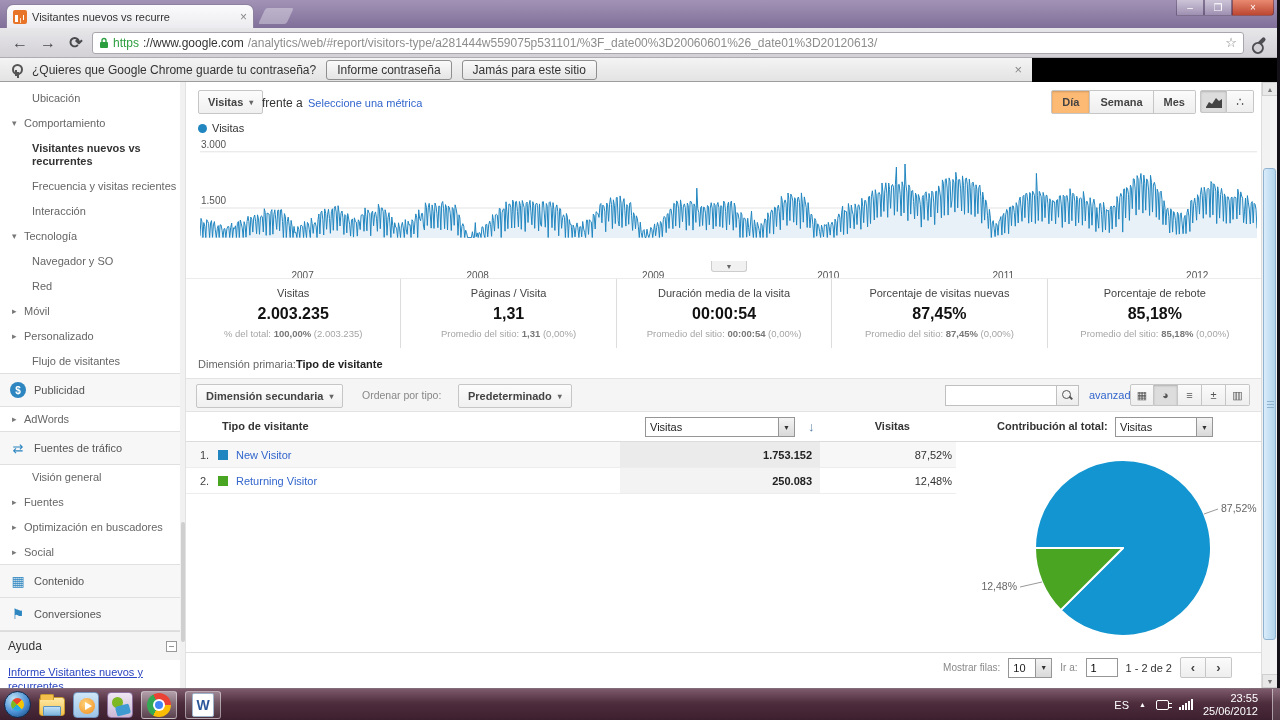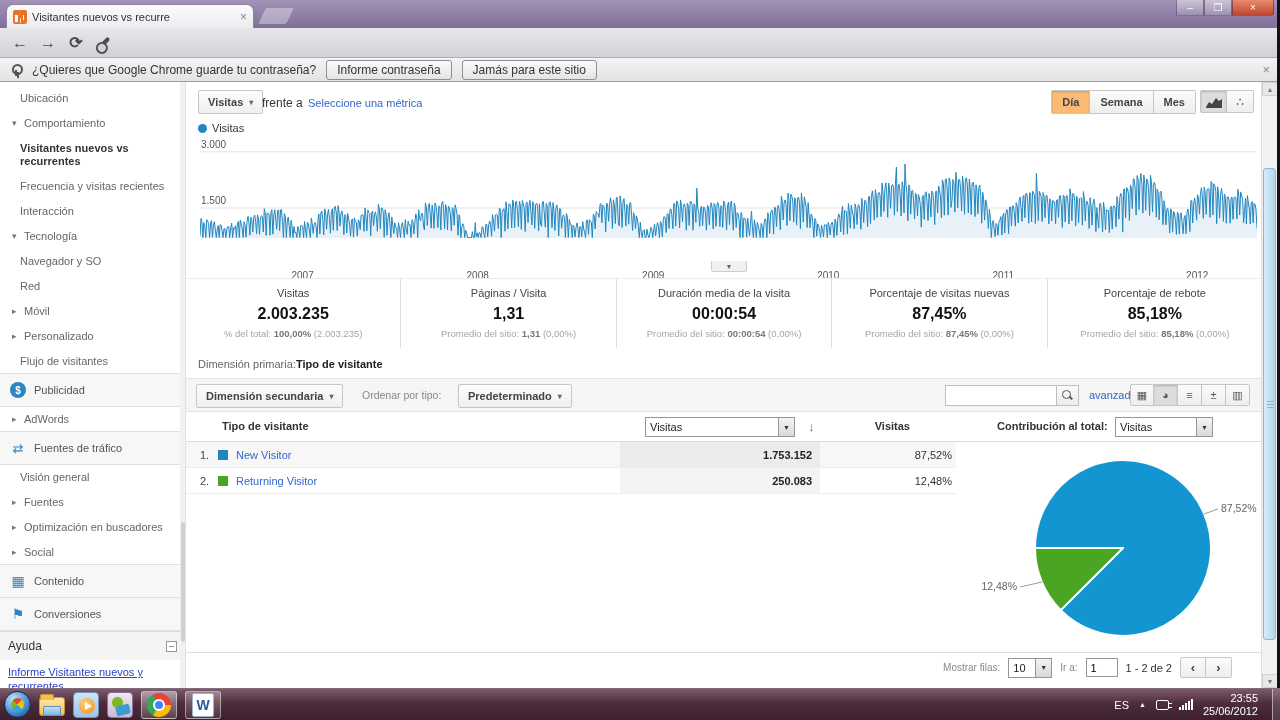--- a/index.html
+++ b/index.html
@@ -22,35 +22,35 @@
 #toolbar{left:0;top:28px;width:1280px;height:30px;background:linear-gradient(#e7e6e9,#d3d1d6);border-bottom:1px solid #aeacb2;display:flex;align-items:center;padding:0 8px;gap:4px}
 .navbtn{width:24px;height:24px;display:flex;align-items:center;justify-content:center;color:#4a4a4d;font-size:16px;font-weight:bold}
 #omnibox{flex:1;height:22px;background:#fff;border:1px solid #a9a7ad;border-radius:3px;display:flex;align-items:center;padding:0 6px;gap:4px;overflow:hidden}
 #omnibox .scheme{color:#2c9e3f;font-size:12px;white-space:nowrap}
 #omnibox .host{color:#333;font-size:12px;white-space:nowrap}
 #omnibox .path{color:#8d8d8d;font-size:12px;white-space:nowrap;overflow:hidden;flex:1}
 #omnibox .star{color:#7e7e82;font-size:13px;flex:none}
 .wrench{width:24px;height:24px;display:flex;align-items:center;justify-content:center}
 .wrench span{width:14px;height:4px;background:#4e4e52;border-radius:2px;transform:rotate(-45deg);position:relative}
 .wrench span::after{content:"";position:absolute;left:-4px;top:-2px;width:8px;height:8px;border:2px solid #4e4e52;border-radius:50%;background:#d3d1d6}
-#infobar{left:0;top:58px;width:1280px;height:24px;background:linear-gradient(#f4f4f4,#e3e3e3);border-bottom:1px solid #9e9e9e;display:flex;align-items:center;padding:0 10px;gap:10px}
+#infobar{left:0;top:58px;width:1032px;height:24px;background:linear-gradient(#f4f4f4,#e3e3e3);border-bottom:1px solid #9e9e9e;display:flex;align-items:center;padding:0 10px;gap:10px}
 #infobar .msg{font-size:12px;color:#333}
 .infobtn{font-size:12px;color:#333;background:linear-gradient(#fafafa,#e4e4e4);border:1px solid #8f8f8f;border-radius:3px;padding:2px 10px}
 #infobar .iclose{margin-left:auto;color:#888;font-size:13px}
 .keyicon{width:12px;height:12px;position:relative}
 .keyicon::before{content:"";position:absolute;left:2px;top:0;width:7px;height:7px;border:2px solid #555;border-radius:50%}
 .keyicon::after{content:"";position:absolute;left:5px;top:6px;width:2px;height:6px;background:#555;box-shadow:2px 2px 0 -0px #555}
 
 
 #content{left:0;top:82px;width:1280px;height:606px;background:#fff}
 #rightedge{left:1277px;top:0;width:3px;height:688px;background:#141018}
 
 
 #sidebar{left:0;top:0;width:186px;height:606px;background:#fff;border-right:1px solid #e2e2e2;overflow:hidden;padding-top:4px}
-.side-item{position:relative;padding:6px 6px 6px 20px;font-size:11px;color:#666;line-height:13px;cursor:default}
+.side-item{position:relative;padding:6px 6px 6px 32px;font-size:11px;color:#666;line-height:13px;cursor:default}
 .side-item.ind1{padding-left:24px}
 .side-item .arrow{position:absolute;left:12px;top:6px;font-size:9px;color:#777}
 .side-item.sel .lbl{font-weight:bold;color:#333}
 .side-section{display:flex;align-items:center;gap:8px;padding:8px 6px 8px 10px;border-top:1px solid #e0e0e0;border-bottom:1px solid #e0e0e0;background:#f7f7f7;margin-top:-1px}
 .ssec-label{font-size:11px;color:#555}
 .ssec-icon{width:16px;height:16px;display:inline-flex;align-items:center;justify-content:center;color:#2e86c1;font-size:13px;flex:none}
 .ssec-icon.dollar-circle-icon{background:#2e86c1;color:#fff;border-radius:50%;font-size:10px;font-weight:bold}
 .ssec-icon.content-grid-icon{color:#2e86c1;font-size:14px}
 .ssec-icon.flag-icon{color:#2e86c1;font-size:14px}
 #help-box{border-top:1px solid #dcdcdc;background:#f4f4f4;padding:7px 8px;display:flex;align-items:center}
@@ -197,20 +197,30 @@
       <div class="wbtn">–</div>
       <div class="wbtn">❐</div>
       <div class="wbtn close">×</div>
     </div>
   </div>
 
   <div id="toolbar" class="abs">
     <div class="navbtn">←</div>
     <div class="navbtn">→</div>
     <div class="navbtn">⟳</div>
+    <div id="omnibox">
+      <svg width="10" height="12" viewBox="0 0 10 12">
+          <rect x="1" y="5" width="8" height="6" rx="1" fill="#2c9e3f"></rect>
+          <path d="M3 5V3.5a2 2 0 0 1 4 0V5" fill="none" stroke="#2c9e3f" stroke-width="1.4"></path>
+        </svg>
+      <span class="scheme">https</span>
+        <span class="host">://www.google.com</span>
+        <span class="path">/analytics/web/#report/visitors-type/a281444w559075p531101/%3F_date00%3D20060601%26_date01%3D20120613/</span>
+      <span class="star">☆</span>
+    </div>
     <div class="wrench">
         <span></span>
       </div>
   </div>
 
   <div id="infobar" class="abs">
     <span class="keyicon"></span>
     <span class="msg">¿Quieres que Google Chrome guarde tu contraseña?</span>
     <button class="infobtn">Informe contraseña</button>
     <button class="infobtn">Jamás para este sitio</button>

